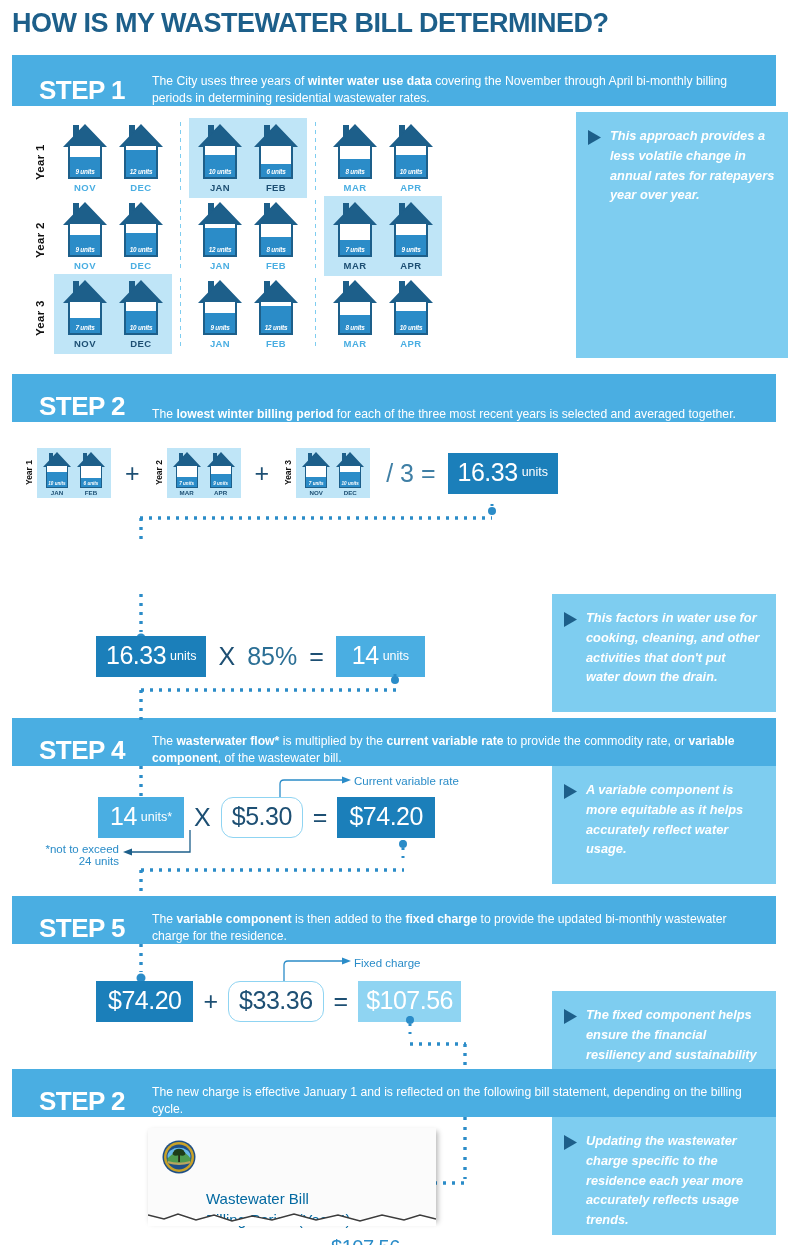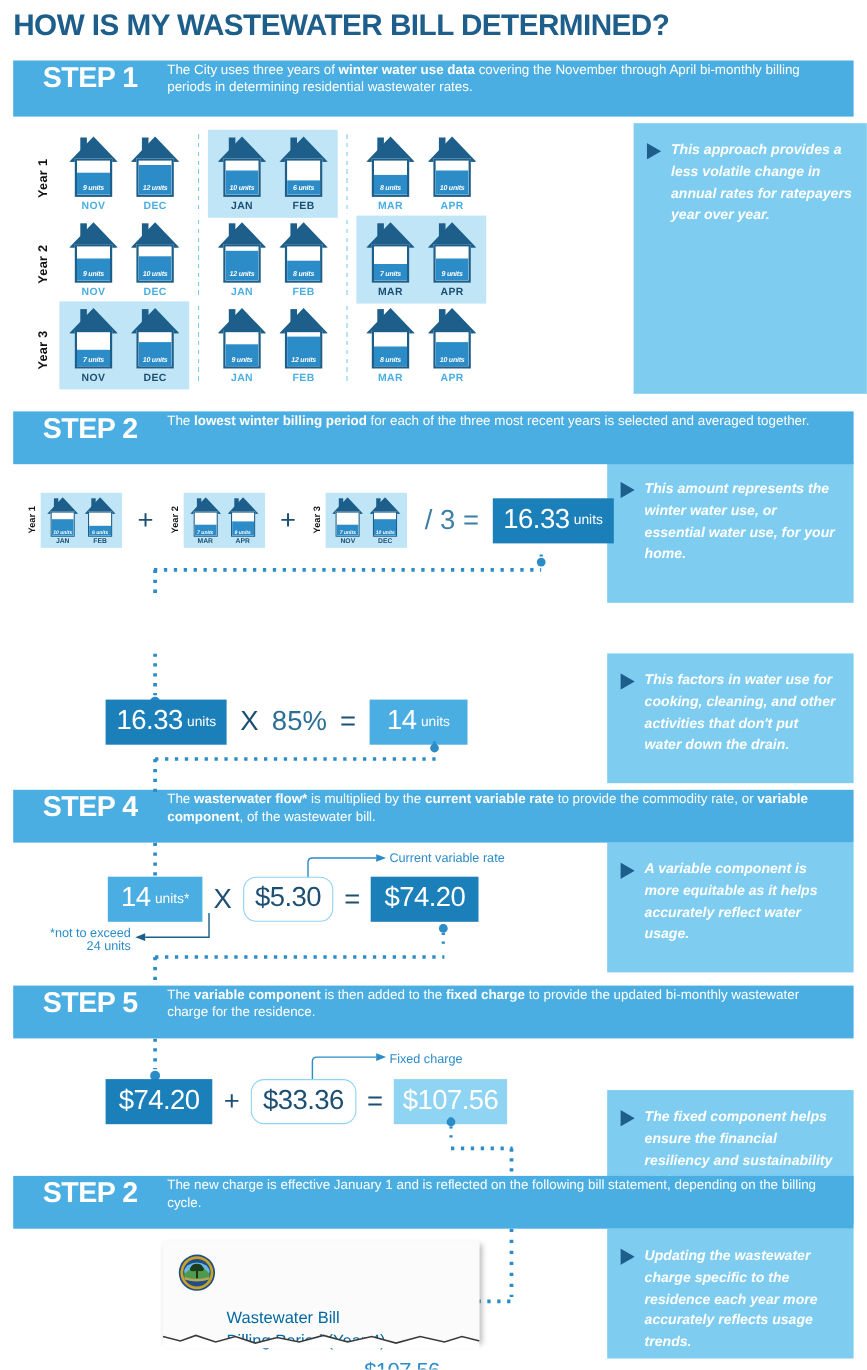--- a/index.html
+++ b/index.html
@@ -16,21 +16,21 @@
   .title {
     position: absolute; left: 12px; top: 8px;
     font-size: 27px; font-weight: bold; letter-spacing: -0.5px;
     color: #1d5f8a; white-space: nowrap;
   }
 
   
   .step-bar {
     position: absolute; left: 12px; width: 764px;
     background: #4aaee2; color: #ffffff;
-    display: flex; align-items: flex-start;
+    display: flex; align-items: flex-end;
   }
   .step-label {
     width: 140px; flex: 0 0 140px;
     font-size: 26px; font-weight: bold; letter-spacing: -0.5px;
     color: #ffffff; text-align: center;
   }
   .step-text {
     flex: 1; font-size: 12.2px; line-height: 1.35; color: #ffffff;
     padding-right: 14px;
   }
@@ -148,28 +148,20 @@
 
   <div class="note" id="note1" style="top:112px;height:246px;margin-left:24px;">
     <span class="note-arrow">
       <svg width="13" height="15" viewBox="0 0 13 15">
           <polygon points="0,0 13,7.5 0,15" fill="#1d5f8a"></polygon>
         </svg>
     </span>
     <div class="note-text">This approach provides a less volatile change in annual rates for ratepayers year over year.</div>
   </div>
 
-  <div class="note" id="note2" style="top:420px;height:128px;">
-    <span class="note-arrow">
-      <svg width="13" height="15" viewBox="0 0 13 15">
-          <polygon points="0,0 13,7.5 0,15" fill="#1d5f8a"></polygon>
-        </svg>
-    </span>
-    <div class="note-text">This amount represents the winter water use, or essential water use, for your home.</div>
-  </div>
 
   <div class="note" id="note4" style="top:766px;height:118px;">
     <span class="note-arrow">
       <svg width="13" height="15" viewBox="0 0 13 15">
           <polygon points="0,0 13,7.5 0,15" fill="#1d5f8a"></polygon>
         </svg>
     </span>
     <div class="note-text">A variable component is more equitable as it helps accurately reflect water usage.</div>
   </div>
 

